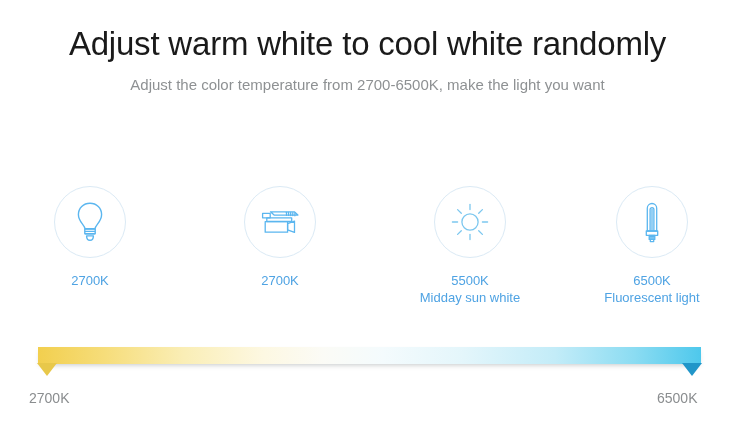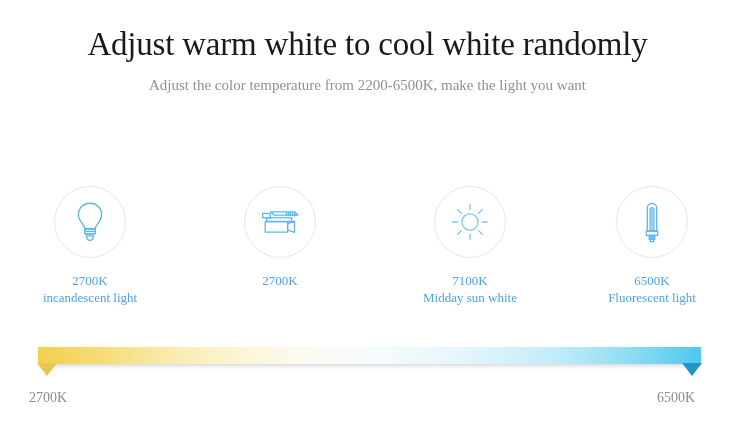--- a/index.html
+++ b/index.html
@@ -12,21 +12,20 @@
     background: #ffffff;
     font-family: "Liberation Sans", sans-serif;
     overflow: hidden;
     position: relative;
   }
 
   .page {
     position: relative;
     width: 735px;
     height: 431px;
-    font-family: Liberation Serif, serif;
   }
 
   
   .headline {
     position: absolute;
     top: 24px;
     left: 0;
     width: 735px;
     text-align: center;
     font-size: 33px;
@@ -163,39 +162,38 @@
   .scale-left  { left: 29px; }
   .scale-right { left: 657px; }
 </style>
 </head>
 <body>
 
 <div class="page">
 
   <div class="headline">Adjust warm white to cool white randomly</div>
 
-  <div class="subhead">Adjust the color temperature from 2200-6500K, make the light you want</div>
+  <div class="subhead">Adjust the color temperature from 2700-6500K, make the light you want</div>
 
   <div class="icon-row">
 
     <div class="feature feature-0">
       <div class="circle">
         <span>
           <svg width="34" height="44" viewBox="0 0 34 44" fill="none" stroke="#5bb6ef" stroke-width="1.4" stroke-linecap="round" stroke-linejoin="round">
             <path d="M17 3.2c-6.6 0-11.6 4.9-11.6 11.3 0 4.3 2.1 7.1 4.1 9.6 1.4 1.8 2.3 3.1 2.5 4.7h10c0.2-1.6 1.1-2.9 2.5-4.7 2-2.5 4.1-5.3 4.1-9.6C28.6 8.1 23.6 3.2 17 3.2z"></path>
             <path d="M11.8 29.1h10.4v4.6H11.8z"></path>
             <path d="M12.6 31.4h8.8"></path>
             <path d="M12.6 33.7h8.8"></path>
             <path d="M13.6 35.9h6.8c0 2.6-1.3 4.3-3.4 4.3s-3.4-1.7-3.4-4.3z"></path>
           </svg>
         </span>
       </div>
       <div class="feature-label">
         <span class="kelvin">2700K</span>
-        <span class="desc">incandescent light</span>
       </div>
     </div>
 
     <div class="feature feature-1">
       <div class="circle">
         <span>
           <svg width="46" height="34" viewBox="0 0 46 34" fill="none" stroke="#5bb6ef" stroke-width="1.3" stroke-linecap="round" stroke-linejoin="round">
 
             <path d="M13.5 6.8h23.8l3.6 3.3H17.1z"></path>
             <path d="M29.5 7.3v3"></path>
@@ -229,21 +227,21 @@
             <path d="M3.4 21h5.2"></path>
             <path d="M33.4 21h5.2"></path>
             <path d="M8.6 8.6l3.7 3.7"></path>
             <path d="M29.7 29.7l3.7 3.7"></path>
             <path d="M33.4 8.6l-3.7 3.7"></path>
             <path d="M12.3 29.7l-3.7 3.7"></path>
           </svg>
         </span>
       </div>
       <div class="feature-label">
-        <span class="kelvin">7100K</span>
+        <span class="kelvin">5500K</span>
         <span class="desc">Midday sun white</span>
       </div>
     </div>
 
     <div class="feature feature-3">
       <div class="circle">
         <span>
           <svg width="26" height="46" viewBox="0 0 26 46" fill="none" stroke="#5bb6ef" stroke-width="1.3" stroke-linecap="round" stroke-linejoin="round">
 
             <path d="M8.3 32V9.2a4.7 4.7 0 0 1 9.4 0V32z"></path>

